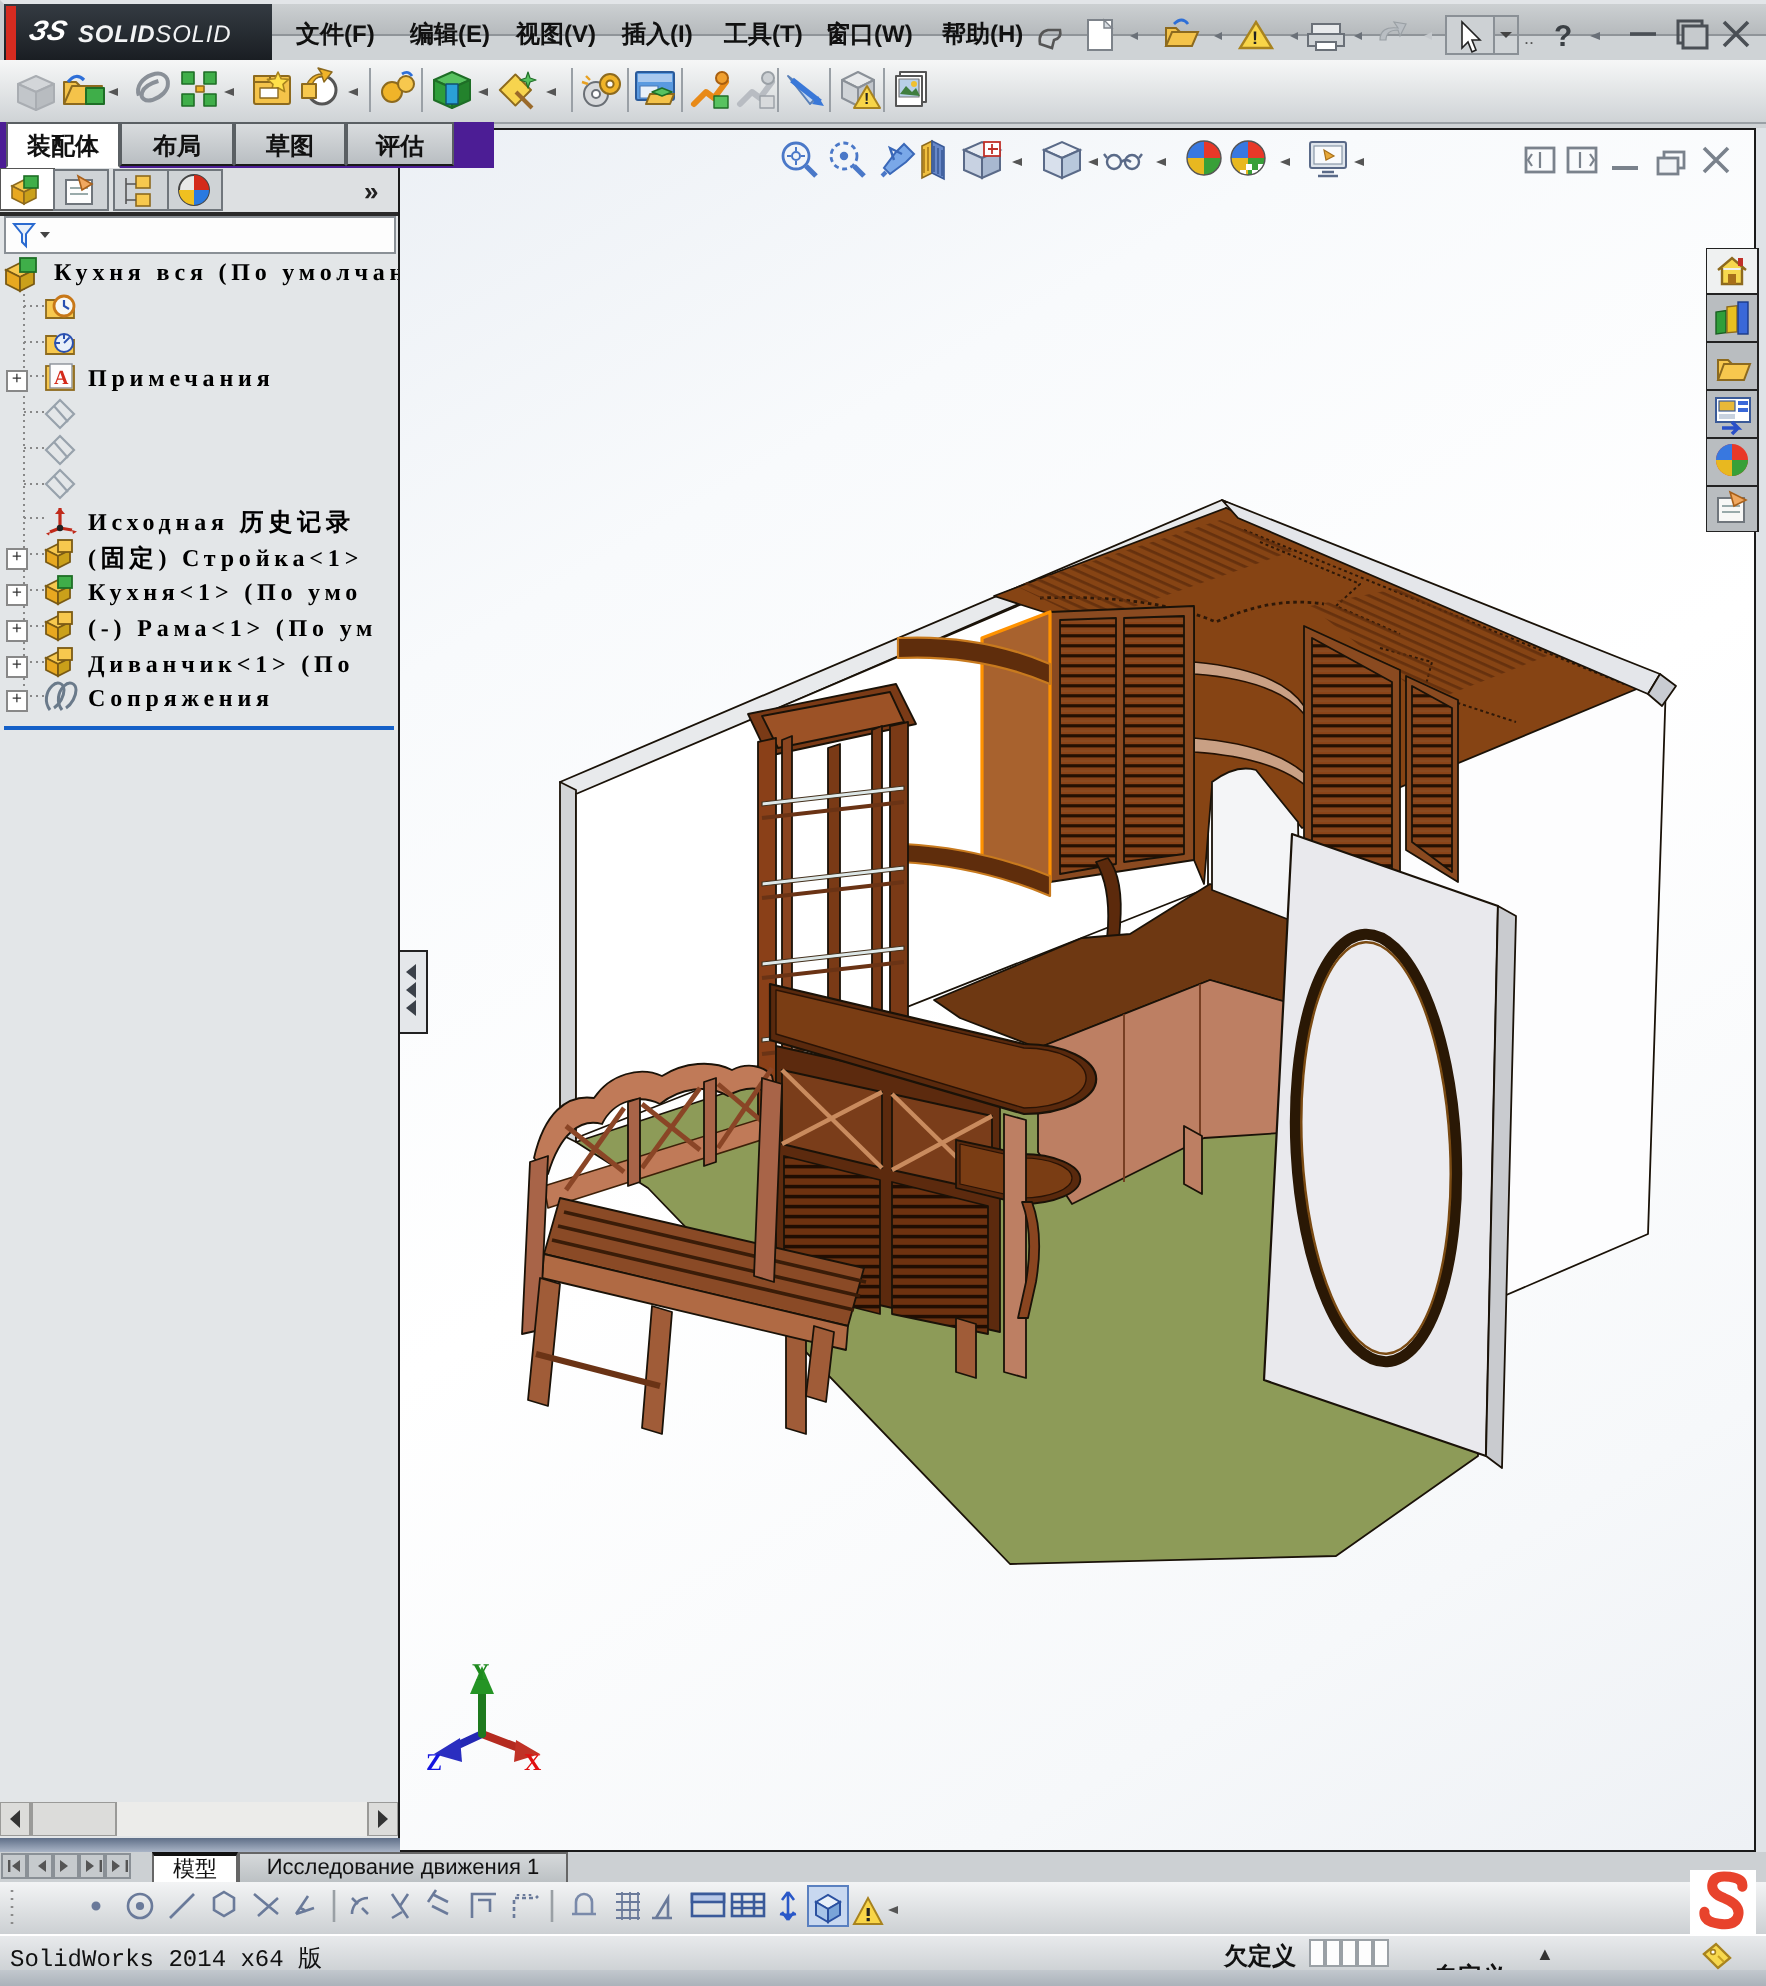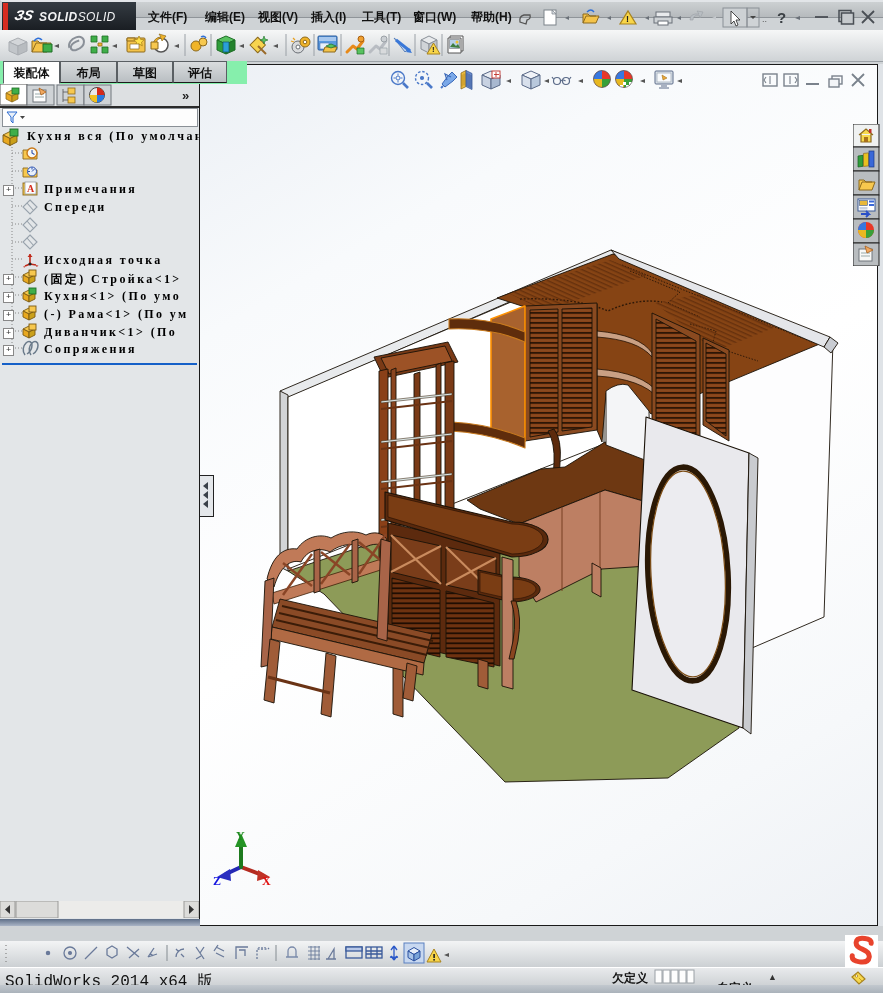--- a/index.html
+++ b/index.html
@@ -8,21 +8,21 @@
 
 #title{left:0;top:0;width:883px;height:18px;background:linear-gradient(#ccd0d2,#b6babd);border-bottom:1px solid #8f9499;border-top:2px solid #e2e5e8;box-sizing:border-box}
 #logo{left:0;top:0;width:136px;height:30px;background:linear-gradient(#343b42,#1a1e23);border-top:2px solid #e2e5e8;border-left:2px solid #c8ccd0;box-sizing:border-box}
 #logo .red{position:absolute;left:1px;top:1px;width:5px;height:27px;background:#d62b20}
 #logo .t{position:absolute;left:37px;top:8px;color:#f2f3f4;font-size:12px;font-weight:bold;letter-spacing:.4px;font-style:italic}
 #logo .ds{position:absolute;left:13px;top:5px;color:#fff;font-size:14px;font-style:italic;font-weight:bold;transform:skewX(-14deg)}
 .menu{top:0;height:30px;line-height:30px;font-size:12px;color:#111;font-weight:bold}
 
 #tbar{left:0;top:30px;width:883px;height:31px;background:linear-gradient(#f6f7f7,#cfd3d6);border-bottom:1px solid #9aa0a5}
 
-#tabrow{left:0;top:61px;width:247px;height:23px;background:#86efac;z-index:5}
+#tabrow{left:0;top:61px;width:247px;height:23px;background:#4c1d95;z-index:5}
 .ctab{top:0;height:22px;line-height:22px;text-align:center;font-size:12px;color:#111;font-weight:bold;background:linear-gradient(#d9dcde,#b9bec2);border:1px solid #5a5f63;border-bottom:1px solid #1a1a1a;box-sizing:border-box}
 .ctab.act{background:#fff;border-bottom:1px solid #fff;height:23px;z-index:6}
 
 #lpanel{left:0;top:84px;width:200px;height:835px;background:#e3e6e8;border-right:1px solid #1a1a1a;box-sizing:border-box;z-index:4}
 #ptabs{left:0;top:0;width:199px;height:22px;background:#dde0e2;border-bottom:2px solid #2a2a2a}
 #filter{left:2px;top:24px;width:194px;height:17px;background:#fdfdfd;border:1px solid #8a9096}
 .trow{position:absolute;left:0;height:18px;width:199px;font-size:12px;font-family:"Liberation Serif",serif;font-weight:bold;color:#000;white-space:nowrap;overflow:hidden}
 .trow .tx{position:absolute;top:2px}
 .cy{letter-spacing:2.4px}
 .exp{position:absolute;left:3px;top:5px;width:9px;height:9px;background:#fff;border:1px solid #888;font-size:9px;line-height:7px;text-align:center;color:#333}
@@ -585,25 +585,22 @@
             <path d="M9,15 C6,11 7,6 10,3 C13,0 16,2 16,5 C16,8 14,12 11,14"></path>
           </g>
       </svg>
       <div class="trow" style="top:1px">
           <span class="tx cy" style="left:27px">Кухня вся  (По умолчанию</span>
         </div>
       <div class="trow" style="top:54px">
           <span class="exp">+</span>
           <span class="tx cy" style="left:44px">Примечания</span>
         </div>
-      <div class="trow" style="top:72px">
-          <span class="tx cy" style="left:44px">Спереди</span>
-        </div>
       <div class="trow" style="top:125px">
-          <span class="tx cy" style="left:44px">Исходная точка</span>
+          <span class="tx cy" style="left:44px">Исходная 历史记录</span>
         </div>
       <div class="trow" style="top:143px">
           <span class="exp">+</span>
           <span class="tx cy" style="left:44px">(<span style="font-family:'Liberation Sans',sans-serif">固定</span>) Стройка&lt;1&gt;</span>
         </div>
       <div class="trow" style="top:161px">
           <span class="exp">+</span>
           <span class="tx cy" style="left:44px">Кухня&lt;1&gt; (По умо</span>
         </div>
       <div class="trow" style="top:179px">
@@ -664,20 +661,40 @@
           <path d="M8,16 A8,8 0 0 0 16,8 L8,8 Z" fill="#38a038"></path>
         </g>
     <g transform="translate(5,121)">
           <rect x="1" y="4" width="13" height="12" fill="#f8f8f6" stroke="#70767c"></rect>
           <line x1="3" y1="8" x2="12" y2="8" stroke="#9aa"></line>
           <line x1="3" y1="11" x2="12" y2="11" stroke="#9aa"></line>
           <path d="M7,1 l8,4 -6,3 z" fill="#f0a860" stroke="#a8601a" stroke-width=".8"></path>
         </g>
   </svg></div>
   <div class="abs" id="sep1"></div>
+  <div class="abs" id="mtabs">
+    <svg width="70" height="15">
+        <g fill="#c6cacd" stroke="#8a9096">
+          <rect x="1" y="1" width="12" height="12"></rect>
+          <rect x="14" y="1" width="12" height="12"></rect>
+          <rect x="27" y="1" width="12" height="12"></rect>
+          <rect x="40" y="1" width="12" height="12"></rect>
+          <rect x="53" y="1" width="12" height="12"></rect>
+        </g>
+        <g fill="#555">
+          <path d="M10,4 l-4,3 4,3 z M4,4 v6 h1.2 v-6 z"></path>
+          <path d="M23,4 l-4,3 4,3 z"></path>
+          <path d="M30,4 l4,3 -4,3 z"></path>
+          <path d="M43,4 l4,3 -4,3 z M51,4 v6 h-1.2 v-6 z"></path>
+          <path d="M56,4 l4,3 -4,3 z M64,4 v6 h-1.2 v-6 z"></path>
+        </g>
+      </svg>
+    <div class="abs mtab act" style="left:76px;width:41px;background:#fff;border-top:2px solid #111">模型</div>
+    <div class="abs mtab" style="left:119px;width:163px">Исследование движения 1</div>
+  </div>
   <div class="abs" id="sktbar"><svg width="883" height="26">
     <g fill="none" stroke="#6a7a9a" stroke-width="1.3">
       <path d="M6,4 v1 M6,8 v1 M6,12 v1 M6,16 v1 M6,20 v1" stroke="#8a8a8a"></path>
       <circle cx="48" cy="12" r="1.6" fill="#6a7a9a"></circle>
       <circle cx="70" cy="12" r="6"></circle>
           <circle cx="70" cy="12" r="1.4" fill="#6a7a9a"></circle>
       <line x1="85" y1="18" x2="97" y2="6"></line>
       <path d="M112,5 l5,3 v6 l-5,3 -5,-3 v-6 z"></path>
       <path d="M127,6 l12,10 M139,8 l-10,9"></path>
       <path d="M148,16 l6,-9 M148,16 l9,-3 M150,13 a5,5 0 0 1 3,2"></path>
@@ -708,21 +725,21 @@
           <path d="M3,18 h14 l-7,-13 z" fill="#f8d548" stroke="#a8831e"></path>
           <rect x="9.3" y="10" width="1.6" height="4" fill="#222"></rect>
           <rect x="9.3" y="15" width="1.6" height="1.6" fill="#222"></rect>
         </g>
     <path d="M444,14 l5,-2 v4 z" fill="#555"></path>
   </svg></div>
   <div class="abs" id="slogo"><svg width="33" height="33">
         <path d="M8,22 q0,5 8,5 q9,0 9,-6 q0,-5 -8,-7 q-7,-1.5 -7,-6 q0,-5 8,-5 q7,0 7,4" fill="none" stroke="#e8432c" stroke-width="5" stroke-linecap="round" transform="rotate(8 16 16)"></path>
       </svg></div>
   <div class="abs" id="sbar">
-    <div class="abs" style="left:5px;top:3px;font-family:'Liberation Mono',monospace;font-size:16px">SolidWorks 2014 x64 版</div>
+    <div class="abs" style="left:5px;top:3px;font-family:'Liberation Mono',monospace;font-size:12px">SolidWorks 2014 x64 版</div>
     <div class="abs" style="left:612px;top:2px;font-weight:bold">欠定义</div>
     <div class="abs" style="left:717px;top:12px;font-weight:bold">自定义</div>
     <div class="abs" style="left:768px;top:4px;font-size:9px;color:#333">▲</div>
     <svg width="883" height="19" style="position:absolute;left:0;top:0">
       <g fill="#fdfdfd" stroke="#9aa0a5">
           <rect x="655" y="2" width="7" height="13"></rect>
           <rect x="663" y="2" width="7" height="13"></rect>
           <rect x="671" y="2" width="7" height="13"></rect>
           <rect x="679" y="2" width="7" height="13"></rect>
           <rect x="687" y="2" width="7" height="13"></rect>

